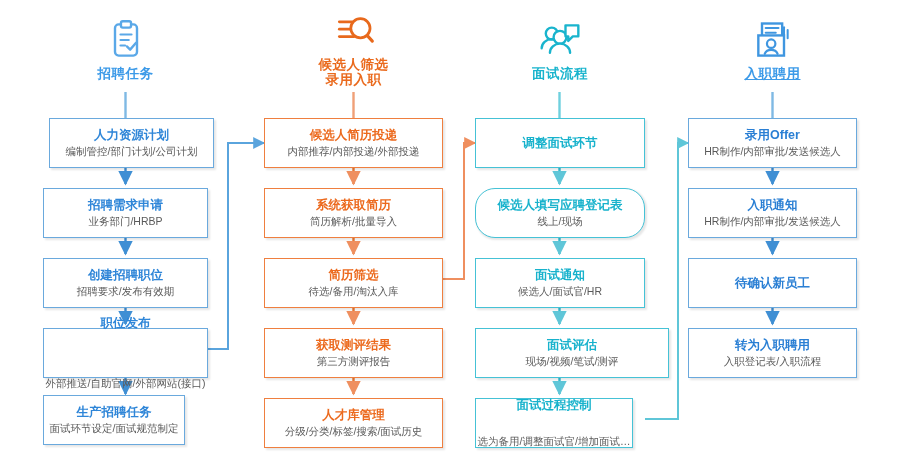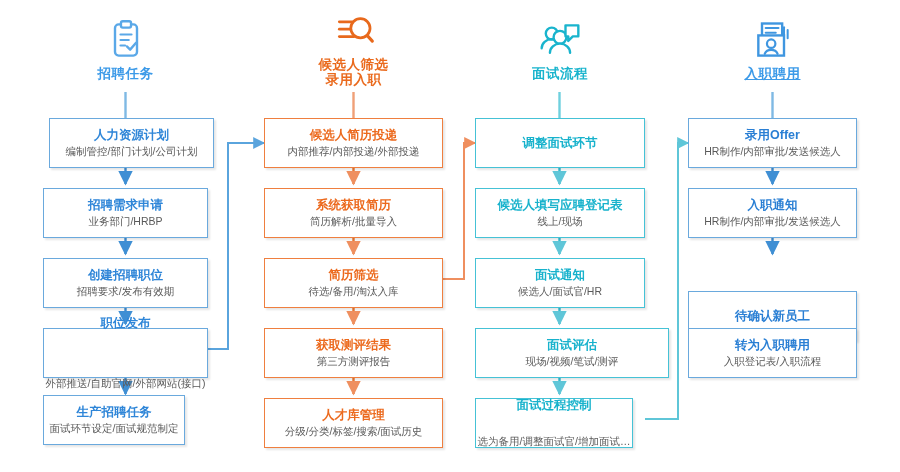--- a/index.html
+++ b/index.html
@@ -249,21 +249,21 @@
         <circle cx="24" cy="21" r="7" fill="#ffffff" stroke="#19b4cd" stroke-width="2.6"></circle>
         <path d="M13,38 a11,10 0 0 1 22,0" fill="#ffffff" stroke="#19b4cd" stroke-width="2.6" stroke-linecap="round"></path>
         <path d="M30,8 h14 v12 h-6 l-5,5 v-5 h-3 z" fill="#ffffff" stroke="#19b4cd" stroke-width="2.6" stroke-linejoin="round"></path>
       </svg>
       <div class="col-title">面试流程</div>
     </div>
 
     <div class="node" style="left:0; top:118px; width:170px; height:50px;">
       <div class="n-title">调整面试环节</div>
     </div>
-    <div class="node has-sub" style="left:0; top:188px; width:170px; height:50px;">
+    <div class="node has-sub" style="left:0; top:188px; width:170px; height:50px;border-radius:20px;">
       <div class="n-title">候选人填写应聘登记表</div>
       <div class="n-sub">线上/现场</div>
     </div>
     <div class="node has-sub" style="left:0; top:258px; width:170px; height:50px;">
       <div class="n-title">面试通知</div>
       <div class="n-sub">候选人/面试官/HR</div>
     </div>
     <div class="node has-sub" style="left:0; top:328px; width:194px; height:50px;">
       <div class="n-title">面试评估</div>
       <div class="n-sub">现场/视频/笔试/测评</div>
@@ -290,21 +290,21 @@
     </div>
 
     <div class="node has-sub" style="left:0; top:118px; width:169px; height:50px;">
       <div class="n-title">录用Offer</div>
       <div class="n-sub">HR制作/内部审批/发送候选人</div>
     </div>
     <div class="node has-sub" style="left:0; top:188px; width:169px; height:50px;">
       <div class="n-title">入职通知</div>
       <div class="n-sub">HR制作/内部审批/发送候选人</div>
     </div>
-    <div class="node" style="left:0; top:258px; width:169px; height:50px;margin-top:33px;">
+    <div class="node" style="left:0; top:258px; width:169px; height:50px;">
       <div class="n-title">待确认新员工</div>
     </div>
     <div class="node has-sub" style="left:0; top:328px; width:169px; height:50px;">
       <div class="n-title">转为入职聘用</div>
       <div class="n-sub">入职登记表/入职流程</div>
     </div>
   </div>
 
 </div>
 

